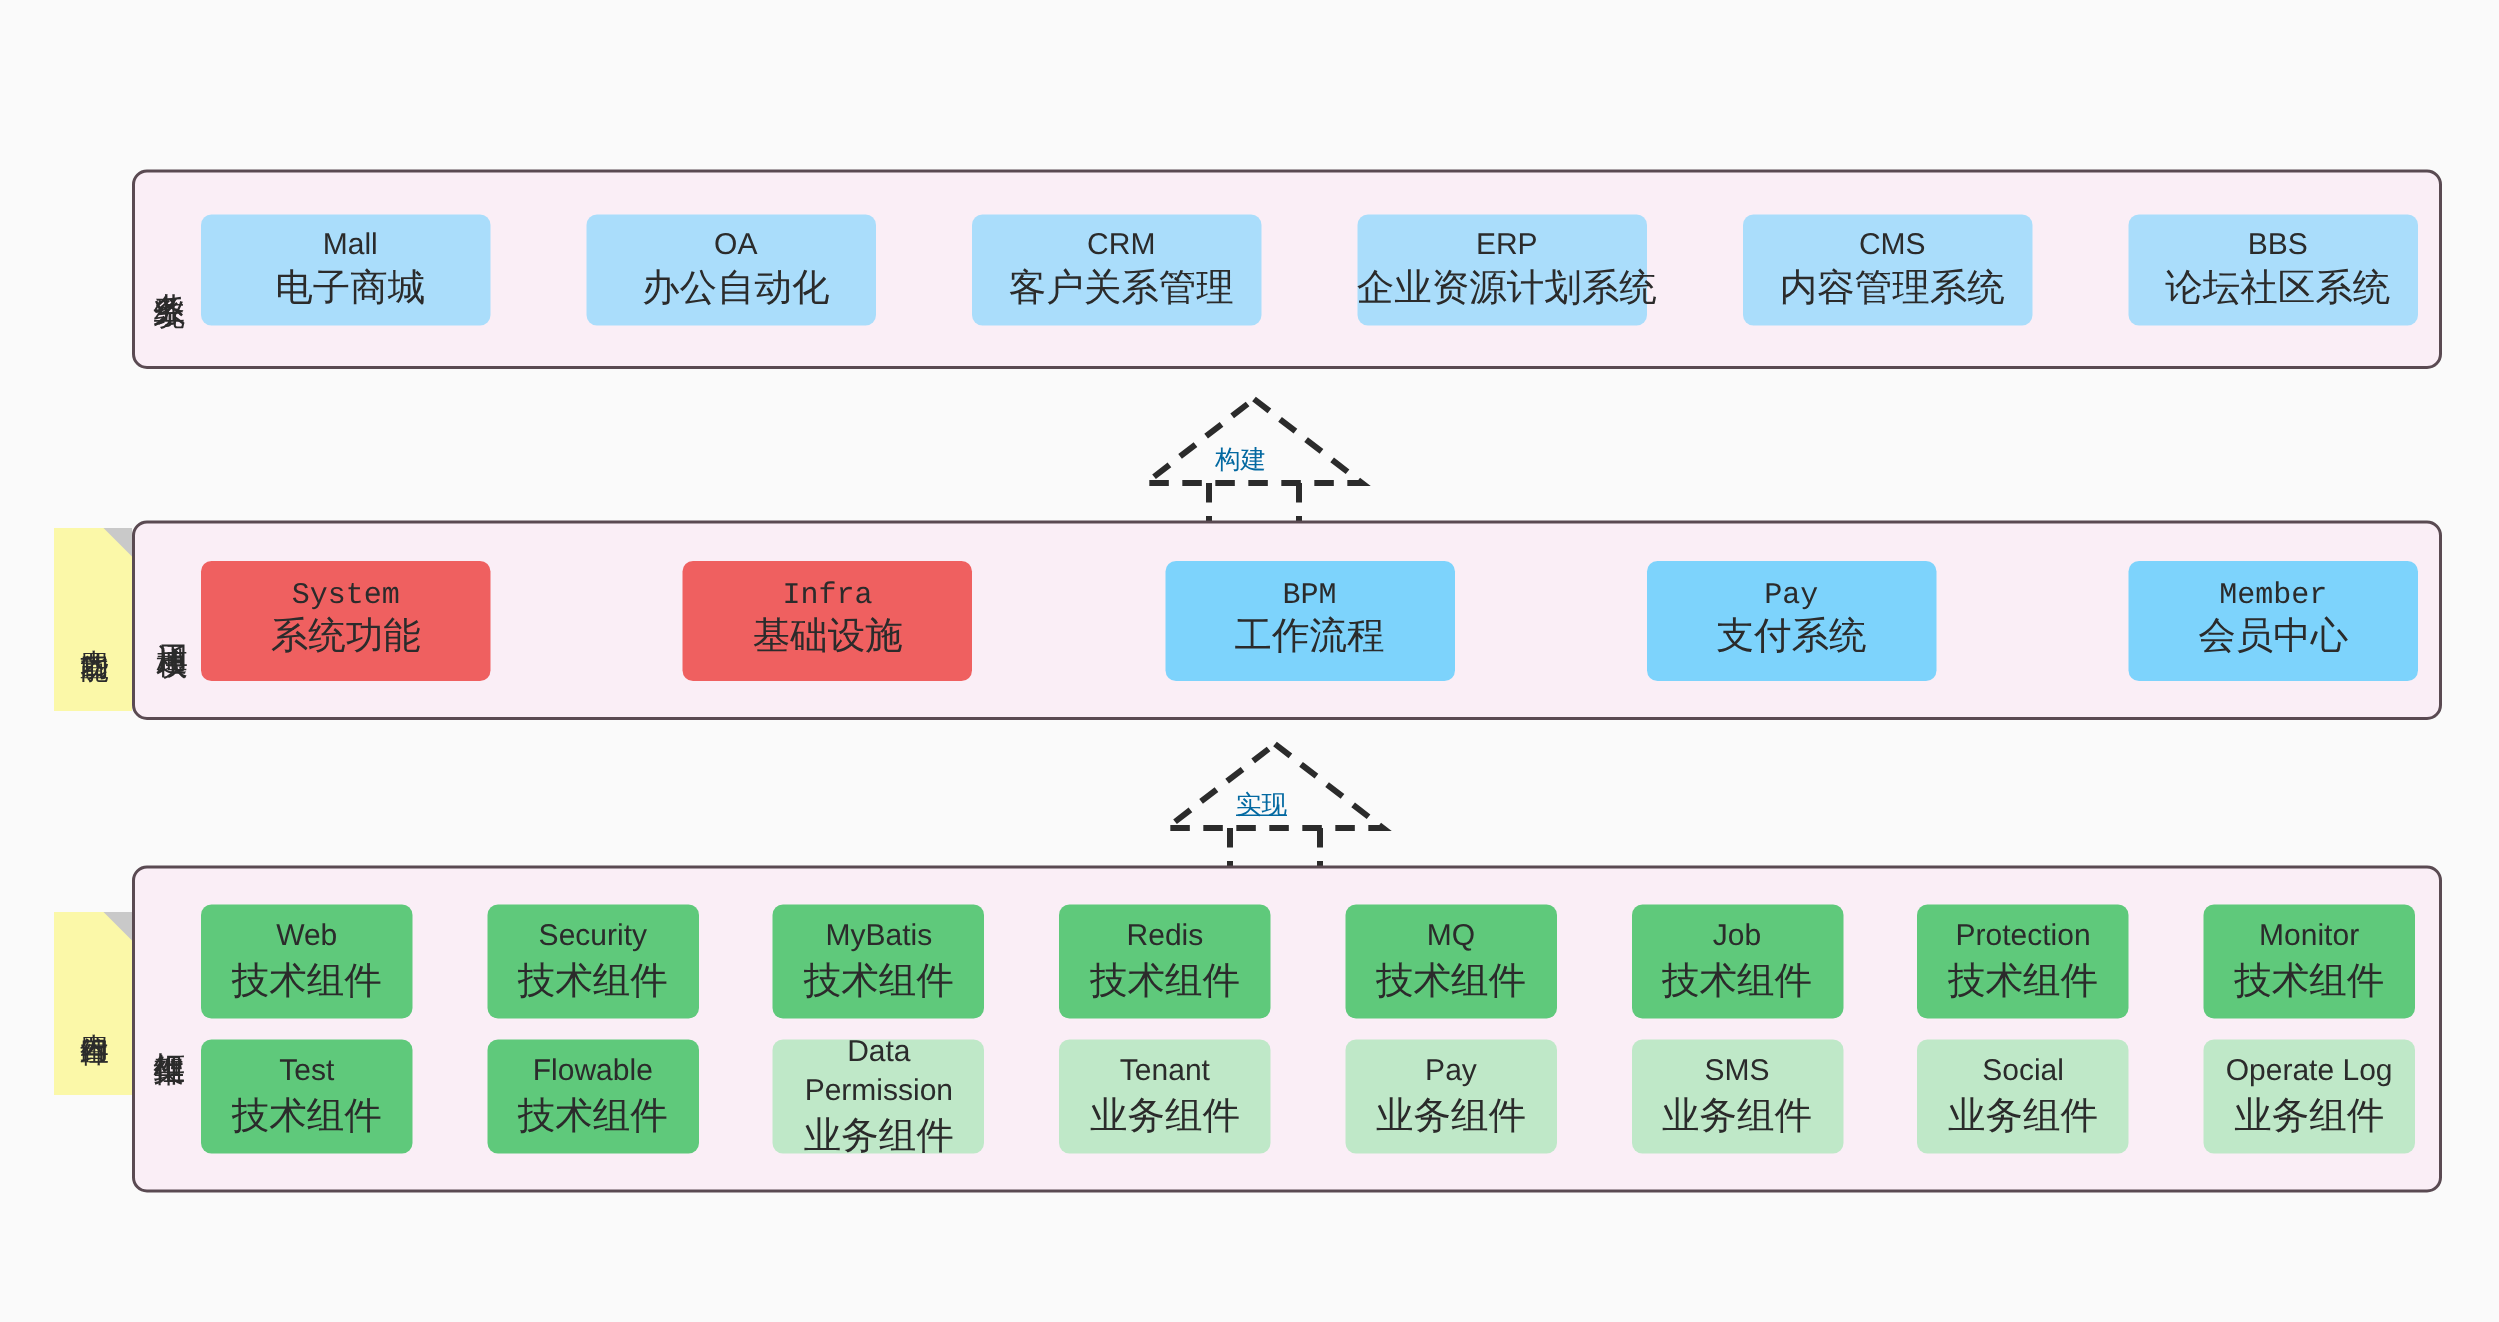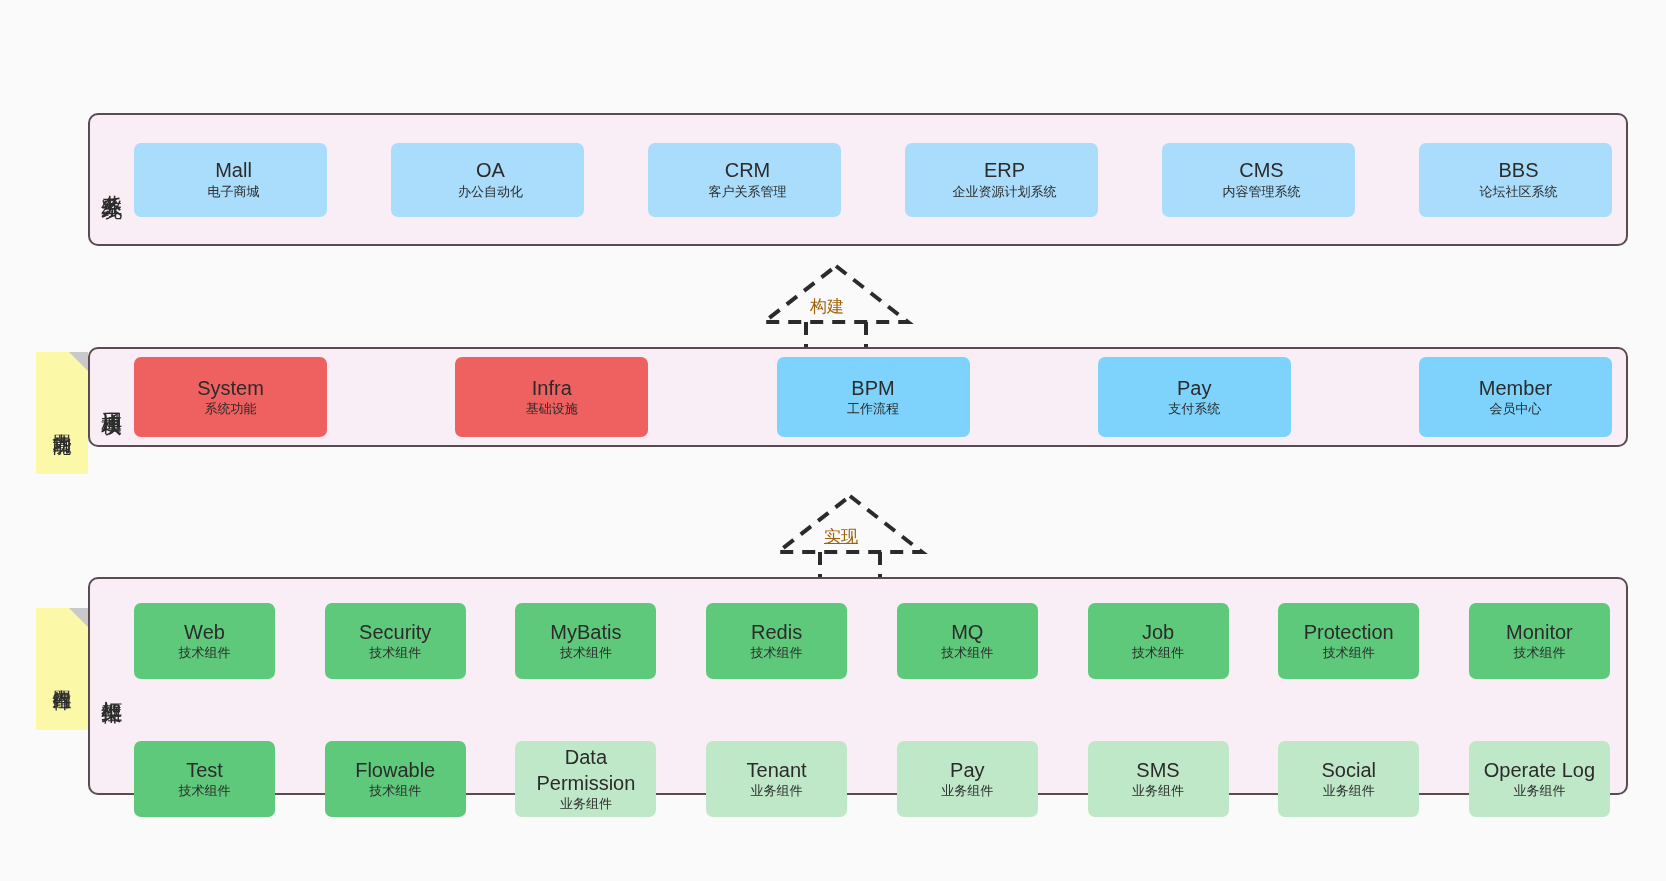--- a/index.html
+++ b/index.html
@@ -78,41 +78,41 @@
     line-height: 1.28;
     padding: 4px 6px;
     user-select: none;
   }
   .card .en {
     font-size: 20px;
     color: #2b2b2b;
     white-space: nowrap;
   }
   .card .cn {
-    font-size: 13px;
+    font-size: 25px;
     color: #2b2b2b;
     white-space: nowrap;
   }
   .card.wrap .en { white-space: normal; }
 
   
   .c-blue        { background: #aaddfb; }
   .c-red         { background: #ef6060; }
   .c-pink        { background: #7dd3fc; }
   .c-green       { background: #5fc97b; }
   .c-lightgreen  { background: #bfe8c8; }
 
   
   #layer-business { left: 88px;  top: 113px; width: 1540px; height: 133px; }
-  #layer-modules  { left: 88px;  top: 347px; width: 1540px; height: 100px; }
+  #layer-modules  { left: 88px;  top: 347px; width: 1540px; height: 133px; font-family: Liberation Mono, monospace; }
   #layer-framework{ left: 88px;  top: 577px; width: 1540px; height: 218px; }
 
   #layer-business  .card { width: 193px; height: 74px; padding-left: 12px; }
   #layer-modules   .card { width: 193px; height: 80px; }
-  #layer-framework .card { width: 141px; height: 76px; margin-top: 48px; }
+  #layer-framework .card { width: 141px; height: 76px; }
 
   #layer-framework .layer-body { gap: 14px; padding-right: 16px; }
 
   
   .note {
     position: absolute;
     box-sizing: border-box;
     width: 52px;
     background: #fbf8a8;
     display: flex;
@@ -141,21 +141,21 @@
 
   
   .uml-arrow {
     position: absolute;
     user-select: none;
   }
   .uml-arrow svg { display: block; overflow: visible; }
   .uml-label {
     position: absolute;
     font-size: 17px;
-    color: #a16207;
+    color: #0369a1;
     background: transparent;
     white-space: nowrap;
     line-height: 1;
   }
   #arrow-build   { left: 756px; top: 262px; }
   #arrow-realize { left: 770px; top: 492px; }
   #arrow-build   .uml-label { left: 54px; top: 36px; }
   #arrow-realize .uml-label { left: 54px; top: 36px; text-decoration: underline; }
 </style>
 </head>

